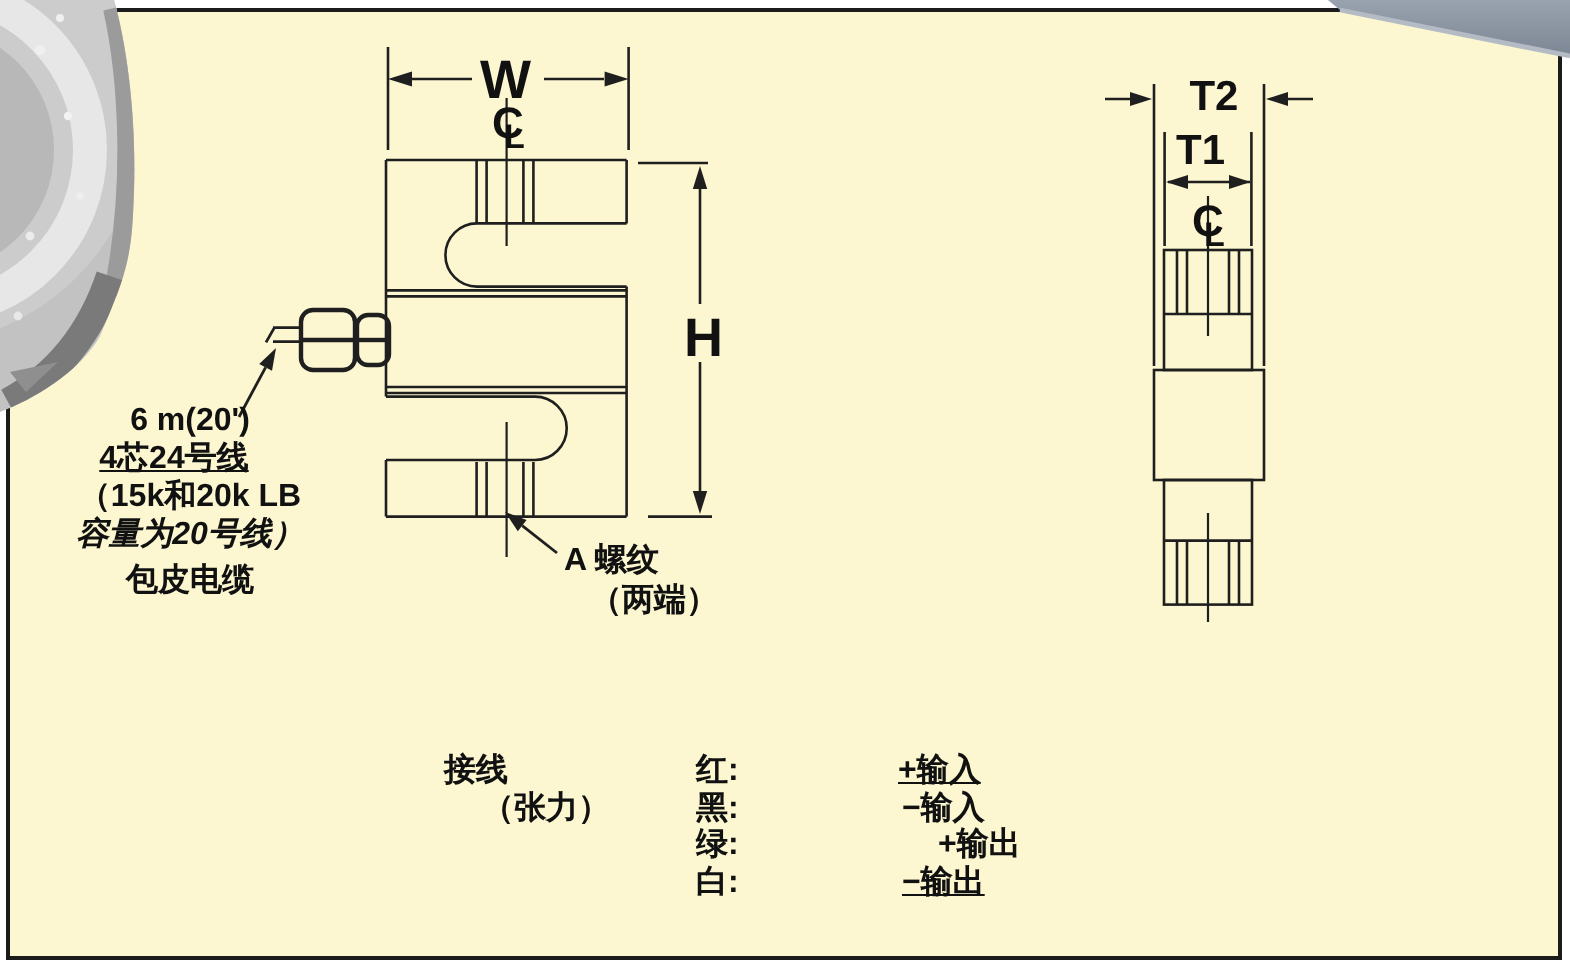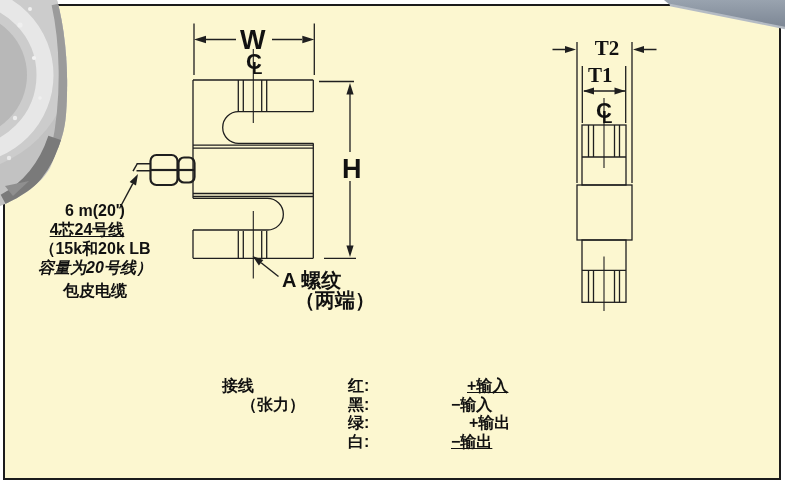--- a/index.html
+++ b/index.html
@@ -3,23 +3,23 @@
 <meta charset="utf-8">
 <style>
   html,body{margin:0;padding:0;}
   #root{position:relative;width:785px;height:485px;background:#ffffff;overflow:hidden;
         font-family:"Liberation Sans","DejaVu Sans",sans-serif;}
   #panel{position:absolute;left:3px;top:4px;width:774px;height:472px;
          border:2px solid #1b1b1b;background:#FCF7D0;}
   #art{position:absolute;left:0;top:0;width:785px;height:485px;}
   .txt{position:absolute;color:#111;font-weight:bold;white-space:pre;}
   .dim{font-size:27px;line-height:1;}
-  .dimT{font-size:21px;line-height:1;font-family:Liberation Serif, serif;}
+  .dimT{font-size:21px;line-height:1;}
   .note{font-size:16px;line-height:20px;text-align:center;width:172px;}
-  .anote{font-size:20px;line-height:19px;text-align:center;}
+  .anote{font-size:16px;line-height:19px;text-align:center;}
   .wire{font-size:16px;line-height:1;}
   .clsym{position:absolute;width:22px;height:30px;color:#111;}
   .clsym .c{position:absolute;left:0;top:0;font-size:22px;line-height:1;font-weight:bold;}
   .clsym .l{position:absolute;left:6px;top:9px;font-size:17px;line-height:1;font-weight:bold;}
 </style>
 </head>
 <body>
 
 <div id="root">
 
@@ -171,19 +171,19 @@
 
   <div>
     <div class="txt wire" style="left:222px;top:378px;">接线</div>
     <div class="txt wire" style="left:241px;top:396.5px;">（张力）</div>
 
     <div class="txt wire" style="left:348px;top:378px;">红:</div>
     <div class="txt wire" style="left:348px;top:396.5px;">黑:</div>
     <div class="txt wire" style="left:348px;top:415px;">绿:</div>
     <div class="txt wire" style="left:348px;top:433.5px;">白:</div>
 
-    <div class="txt wire" style="left:467px;top:378px;text-decoration:underline;">+输入</div>
+    <div class="txt wire" style="left:449px;top:378px;text-decoration:underline;">+输入</div>
     <div class="txt wire" style="left:451px;top:396.5px;">−输入</div>
     <div class="txt wire" style="left:451px;top:415px;margin-left:18px;">+输出</div>
     <div class="txt wire" style="left:451px;top:433.5px;text-decoration:underline;">−输出</div>
   </div>
 
 </div>
 
 </body></html>

